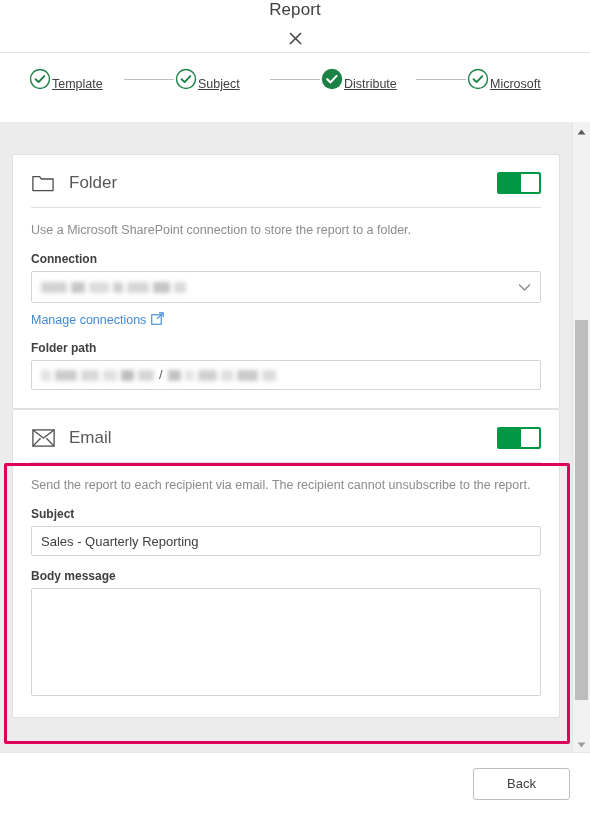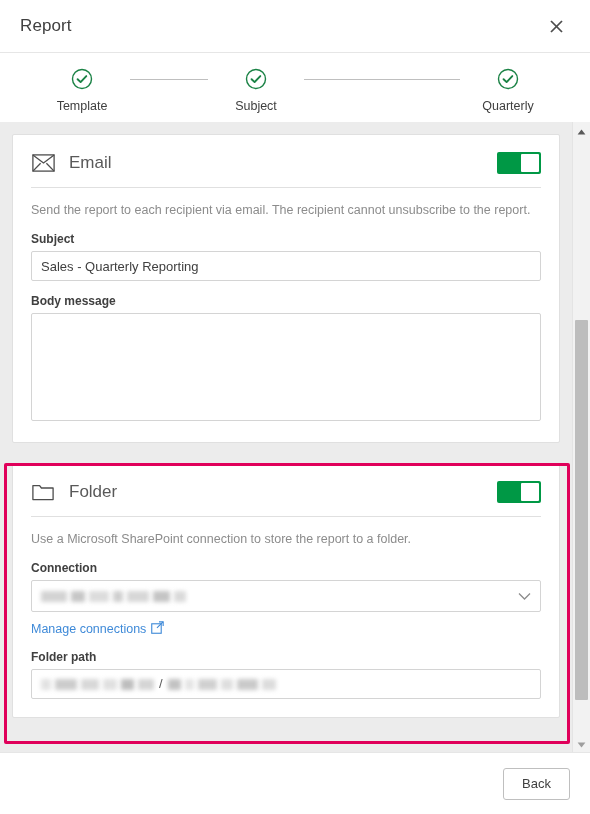--- a/index.html
+++ b/index.html
@@ -19,20 +19,21 @@
 
   
   .modal-header {
     height: 52px;
     display: flex;
     align-items: center;
     justify-content: space-between;
     padding: 0 20px;
     background: #ffffff;
     box-sizing: border-box;
+    flex-direction: column;
   }
   .modal-title {
     font-size: 17px;
     color: #404040;
     font-weight: 400;
     letter-spacing: .1px;
   }
   .close-btn {
     width: 28px;
     height: 28px;
@@ -51,24 +52,25 @@
     padding: 14px 0 10px 0;
   }
   .stepper {
     display: flex;
     align-items: flex-start;
     justify-content: center;
     padding: 0 28px;
   }
   .step {
     display: flex;
-    flex-direction: column;
-    align-items: center;
+    flex-direction: row;
+    align-items: flex-end;
     width: 96px;
     flex: 0 0 auto;
+    text-decoration: underline;
   }
   .step-circle {
     width: 24px;
     height: 24px;
     display: block;
   }
   .step-label {
     margin-top: 8px;
     font-size: 12.5px;
     color: #404040;
@@ -309,21 +311,21 @@
     gap: 10px;
     padding-right: 20px;
     box-sizing: border-box;
   }
   .btn {
     min-width: 62px;
     height: 32px;
     border-radius: 3px;
     font-size: 13px;
     font-family: "Liberation Sans", sans-serif;
-    padding: 0 18px;
+    padding: 0 33px;
     cursor: pointer;
     box-sizing: border-box;
   }
   .btn-secondary {
     background: #ffffff;
     border: 1px solid #bfbfbf;
     color: #404040;
   }
   .btn-primary {
     background: #009845;
@@ -365,68 +367,46 @@
         <svg width="24" height="24" viewBox="0 0 24 24">
           <circle cx="12" cy="12" r="9.5" fill="#ffffff" stroke="#1a8245" stroke-width="1.4"></circle>
           <path d="M7.6 12.2 L10.6 15.1 L16.3 9.1" fill="none" stroke="#1a8245" stroke-width="1.9" stroke-linecap="round" stroke-linejoin="round"></path>
         </svg>
       </span>
       <span class="step-label">Subject</span>
     </div>
 
     <div class="step-connector"></div>
 
+    <div class="step">
+      <span class="step-circle">
+        <svg width="24" height="24" viewBox="0 0 24 24">
+          <circle cx="12" cy="12" r="10.2" fill="#1a8245"></circle>
+          <path d="M7.3 12.2 L10.5 15.4 L16.6 8.9" fill="none" stroke="#ffffff" stroke-width="2.1" stroke-linecap="round" stroke-linejoin="round"></path>
+        </svg>
+      </span>
+      <span class="step-label">Distribute</span>
+    </div>
 
     <div class="step-connector"></div>
 
     <div class="step">
       <span class="step-circle">
         <svg width="24" height="24" viewBox="0 0 24 24">
           <circle cx="12" cy="12" r="9.5" fill="#ffffff" stroke="#1a8245" stroke-width="1.4"></circle>
           <path d="M7.6 12.2 L10.6 15.1 L16.3 9.1" fill="none" stroke="#1a8245" stroke-width="1.9" stroke-linecap="round" stroke-linejoin="round"></path>
         </svg>
       </span>
-      <span class="step-label">Quarterly</span>
+      <span class="step-label">Microsoft</span>
     </div>
   </div>
 </div>
 
 <div class="modal-body">
   <div class="scroll-inner">
-
-    <div class="card">
-      <div class="card-head">
-        <div class="card-head-left">
-          <span class="card-icon">
-            <svg width="23" height="18" viewBox="0 0 23 18" fill="none" stroke="#4d4d4d" stroke-width="1.3">
-              <rect x="0.9" y="0.9" width="21.2" height="16.2"></rect>
-              <path d="M0.9 0.9 L11.5 9 L22.1 0.9"></path>
-              <path d="M0.9 17.1 L8.6 9.2"></path>
-              <path d="M22.1 17.1 L14.4 9.2"></path>
-            </svg>
-          </span>
-          <span class="card-title">Email</span>
-        </div>
-        <div class="toggle">
-          <div class="toggle-knob"></div>
-        </div>
-      </div>
-
-      <p class="card-desc">Send the report to each recipient via email. The recipient cannot unsubscribe to the report.</p>
-
-      <div class="field">
-        <label class="field-label">Subject</label>
-        <input class="text-input" type="text" value="Sales - Quarterly Reporting" style="">
-      </div>
-
-      <div class="field">
-        <label class="field-label">Body message</label>
-        <textarea class="textarea-input" placeholder="" style=""></textarea>
-      </div>
-    </div>
 
     <div class="card" style="margin-top:20px;">
       <div class="card-head">
         <div class="card-head-left">
           <span class="card-icon">
             <svg width="22" height="17" viewBox="0 0 22 17" fill="none" stroke="#4d4d4d" stroke-width="1.3" stroke-linejoin="round">
               <path d="M0.9 15.6 L0.9 1.6 L7.6 1.6 L9.4 4.0 L21.1 4.0 L21.1 15.6 Z"></path>
             </svg>
           </span>
           <span class="card-title">Folder</span>
@@ -486,20 +466,51 @@
             <span class="redact" style="width:9px;background:#e4e4e4;"></span>
             <span class="redact" style="width:19px;background:#d0d0d0;"></span>
             <span class="redact" style="width:12px;background:#dedede;"></span>
             <span class="redact" style="width:21px;background:#cacaca;"></span>
             <span class="redact" style="width:14px;background:#dcdcdc;"></span>
           </span>
         </div>
       </div>
     </div>
 
+    <div class="card">
+      <div class="card-head">
+        <div class="card-head-left">
+          <span class="card-icon">
+            <svg width="23" height="18" viewBox="0 0 23 18" fill="none" stroke="#4d4d4d" stroke-width="1.3">
+              <rect x="0.9" y="0.9" width="21.2" height="16.2"></rect>
+              <path d="M0.9 0.9 L11.5 9 L22.1 0.9"></path>
+              <path d="M0.9 17.1 L8.6 9.2"></path>
+              <path d="M22.1 17.1 L14.4 9.2"></path>
+            </svg>
+          </span>
+          <span class="card-title">Email</span>
+        </div>
+        <div class="toggle">
+          <div class="toggle-knob"></div>
+        </div>
+      </div>
+
+      <p class="card-desc">Send the report to each recipient via email. The recipient cannot unsubscribe to the report.</p>
+
+      <div class="field">
+        <label class="field-label">Subject</label>
+        <input class="text-input" type="text" value="Sales - Quarterly Reporting" style="">
+      </div>
+
+      <div class="field">
+        <label class="field-label">Body message</label>
+        <textarea class="textarea-input" placeholder="" style=""></textarea>
+      </div>
+    </div>
+
     <div class="highlight-box"></div>
   </div>
 
   <div class="scrollbar">
     <div class="sb-arrow up">
       <span>
         <svg width="9" height="6" viewBox="0 0 9 6">
             <path d="M4.5 0.6 L8.4 5.4 L0.6 5.4 Z" fill="#595959"></path>
           </svg>
       </span>

